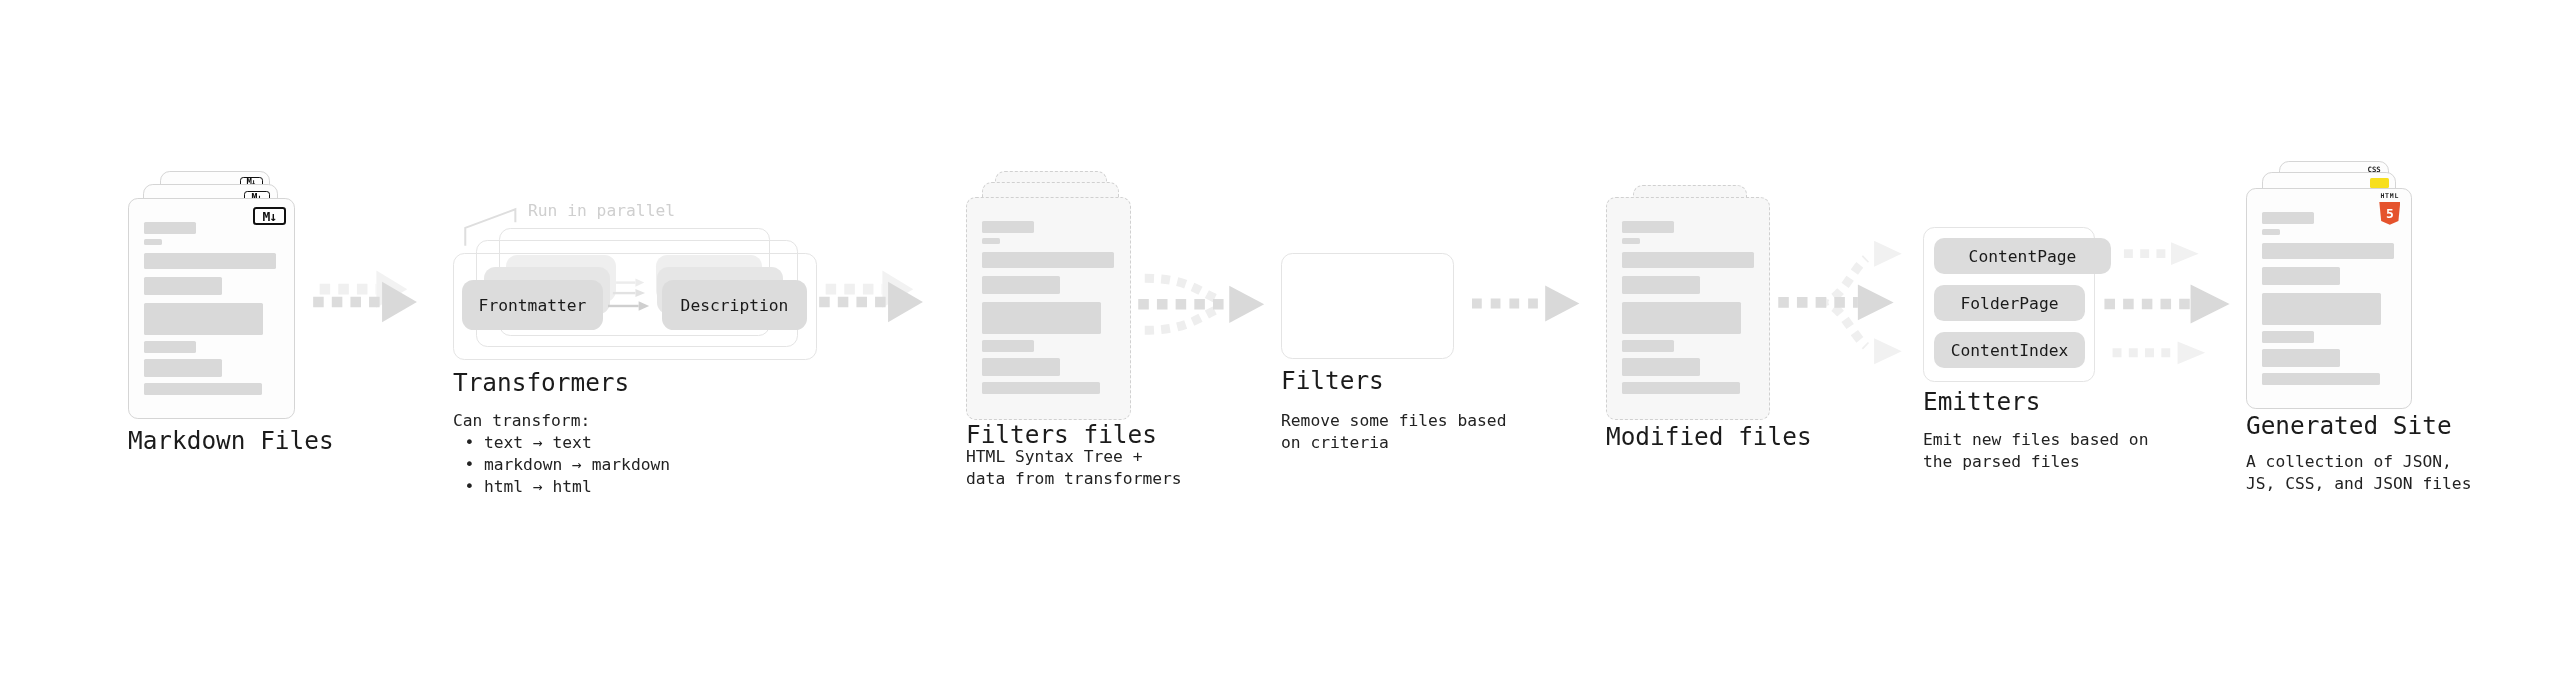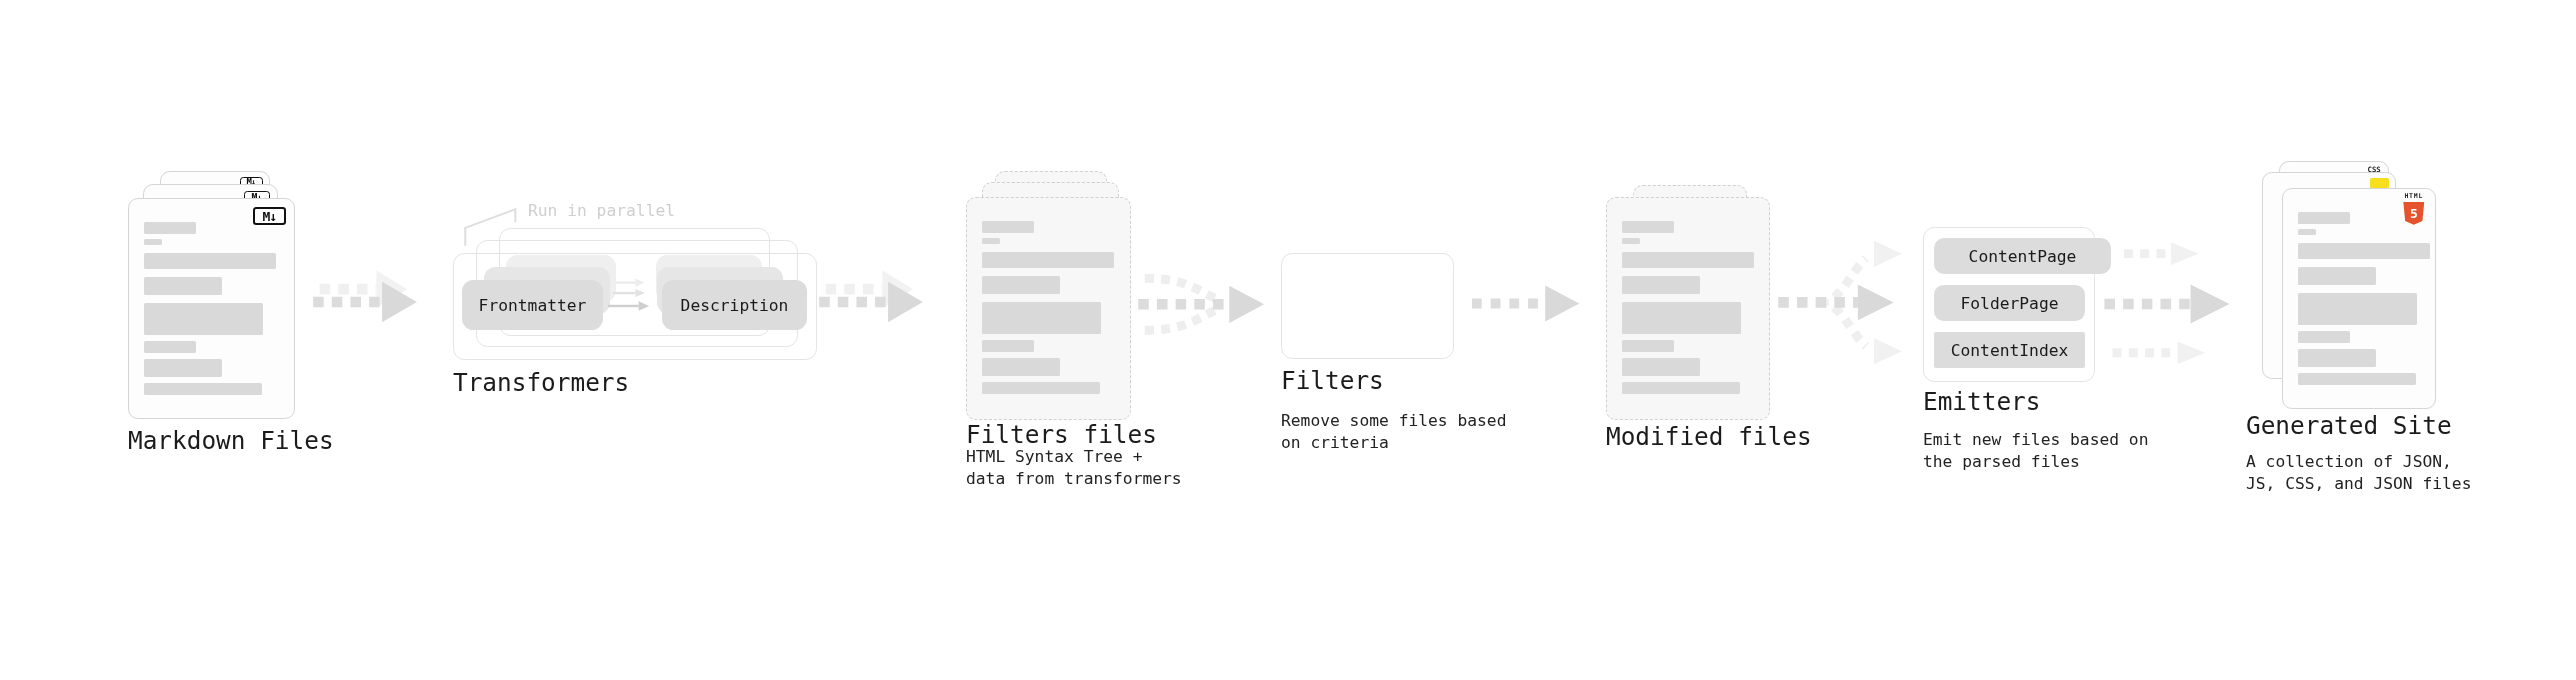--- a/index.html
+++ b/index.html
@@ -123,20 +123,26 @@
     <line x1="0" y1="38" x2="38" y2="38" stroke="#cfcfcf" stroke-width="3"></line>
       <polygon points="38,32 38,44 51,38" fill="#cfcfcf"></polygon>
   </svg>
 
   <svg class="abs" style="left:452px;top:198px;" width="75" height="63" viewBox="0 0 92 78">
     <polyline points="16,59 16,37 78,14 78,30" fill="none" stroke="#dedede" stroke-width="2.5"></polyline>
   </svg>
   <div class="annotation" style="left:528px;top:203px;">Run in parallel</div>
 
   <div class="label" style="left:453px;top:371px;">Transformers</div>
+  <div class="sub" style="left:453px;top:410px;">
+    <div>Can transform:</div>
+    <div class="bullet-line"><span class="bullet-mark">•</span><span>text → text</span></div>
+    <div class="bullet-line"><span class="bullet-mark">•</span><span>markdown → markdown</span></div>
+    <div class="bullet-line"><span class="bullet-mark">•</span><span>html → html</span></div>
+  </div>
 
   <svg class="abs" style="left:819px;top:264px;" width="130" height="77" viewBox="0 0 160 95">
     <line x1="8" y1="31" x2="78" y2="31" stroke="#f0f0f0" stroke-width="13" stroke-dasharray="13 10"></line>
     <polygon points="78,8 78,54 116,31" fill="#f2f2f2"></polygon>
     <line x1="0" y1="47" x2="85" y2="47" stroke="#dcdcdc" stroke-width="13" stroke-dasharray="13 10"></line>
     <polygon points="85,22 85,72 128,47" fill="#d9d9d9"></polygon>
   </svg>
 
   <div class="card-dashed" style="left:995px;top:171px;width:112px;height:195px;"></div>
   <div class="card-dashed" style="left:982px;top:182px;width:137px;height:207px;"></div>
@@ -197,21 +203,21 @@
     <polygon points="118,18 118,50 152,34" fill="#f1f1f1"></polygon>
     <path d="M50,94 C78,94 86,128 108,148" fill="none" stroke="#efefef" stroke-width="11" stroke-dasharray="11 9"></path>
     <polygon points="118,138 118,170 152,154" fill="#f1f1f1"></polygon>
     <line x1="0" y1="94" x2="98" y2="94" stroke="#dcdcdc" stroke-width="13" stroke-dasharray="13 10"></line>
     <polygon points="98,72 98,116 142,94" fill="#d9d9d9"></polygon>
   </svg>
 
   <div class="obox" style="left:1923px;top:227px;width:172px;height:155px;background:#ffffff;"></div>
   <div class="pill" style="left:1934px;top:238px;width:177px;height:36px;border-radius:10px;">ContentPage</div>
   <div class="pill" style="left:1934px;top:285px;width:151px;height:36px;border-radius:9.8px;">FolderPage</div>
-  <div class="pill" style="left:1934px;top:332px;width:151px;height:36px;border-radius:2px;">ContentIndex</div>
+  <div class="pill" style="left:1934px;top:332px;width:151px;height:36px;border-radius:10px;">ContentIndex</div>
   <div class="label" style="left:1923px;top:390px;">Emitters</div>
   <div class="sub" style="left:1923px;top:429px;">
     <div>Emit new files based on</div>
     <div>the parsed files</div>
   </div>
 
   <svg class="abs" style="left:2101px;top:226px;" width="145" height="156" viewBox="0 0 178 192">
     <line x1="28" y1="34" x2="86" y2="34" stroke="#efefef" stroke-width="11" stroke-dasharray="11 9"></line>
     <polygon points="86,20 86,48 120,34" fill="#f1f1f1"></polygon>
     <line x1="4" y1="96" x2="110" y2="96" stroke="#dcdcdc" stroke-width="13" stroke-dasharray="13 10"></line>
@@ -219,21 +225,21 @@
     <line x1="14" y1="156" x2="94" y2="156" stroke="#efefef" stroke-width="11" stroke-dasharray="11 9"></line>
     <polygon points="94,142 94,170 128,156" fill="#f1f1f1"></polygon>
   </svg>
 
   <div class="card-solid" style="left:2279px;top:161px;width:110px;height:195px;">
     <span class="css-chip">CSS</span>
   </div>
   <div class="card-solid" style="left:2262px;top:172px;width:134px;height:207px;">
     <span class="js-chip"></span>
   </div>
-  <div class="card-solid" style="left:2246px;top:188px;width:154px;height:221px;margin-left:36px;">
+  <div class="card-solid" style="left:2246px;top:188px;width:166px;height:221px;">
     <div class="html5">
       <span class="html5-word">HTML</span>
       <span class="html5-shield">5</span>
     </div>
     <div class="bars">
       <div class="bar r1"></div>
         <div class="bar r2"></div>
         <div class="bar r3"></div>
         <div class="bar r4"></div>
       <div class="bar r5"></div>

